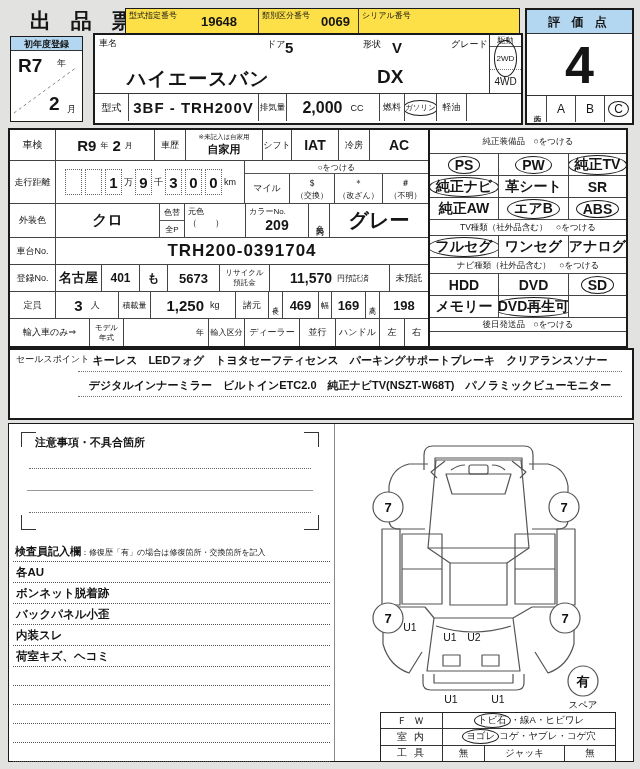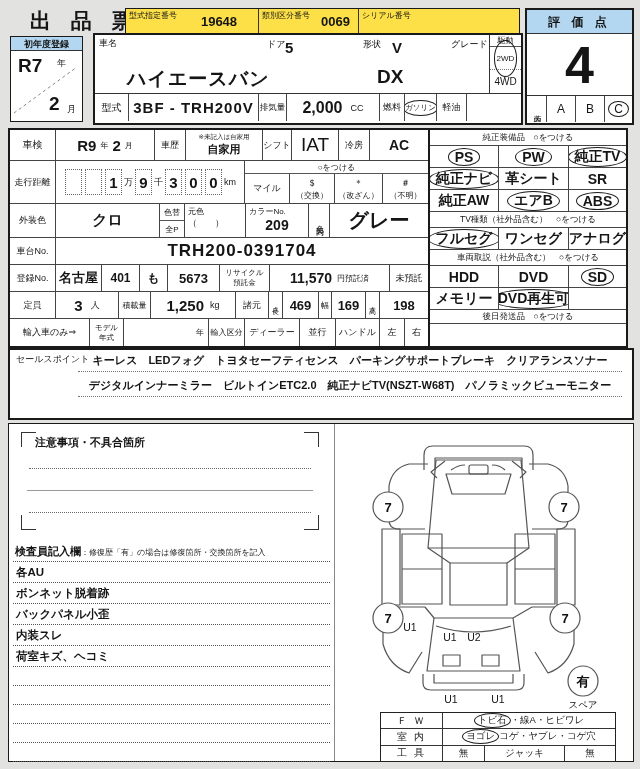--- a/index.html
+++ b/index.html
@@ -167,21 +167,21 @@
         <span style="font-size:8px;">年</span>
         <span style="font-size:15px; font-weight:700;">2</span>
         <span style="font-size:8px;">月</span>
       </div>
       <div class="cell lab" style="width:31px;">車歴</div>
       <div class="cell col" style="width:77px; justify-content:center; align-items:center;">
         <span style="font-size:6.5px;">※未記入は自家用</span>
         <span style="font-size:11px; font-weight:700;">自家用</span>
       </div>
       <div class="cell lab" style="width:29px;">シフト</div>
-      <div class="cell" style="width:47px; font-size:19px; font-weight:400;">IAT</div>
+      <div class="cell" style="width:47px; font-size:14px; font-weight:700;">IAT</div>
       <div class="cell lab" style="width:31px;">冷房</div>
       <div class="cell" style="flex:1; font-size:14px; font-weight:700;">AC</div>
     </div>
 
     <div class="frow" style="height:43px; border-bottom:1px solid #444;">
       <div class="cell lab" style="width:46px;">走行距離</div>
       <div class="cell" style="width:189px; gap:1px;">
         <span class="dotbox"></span>
         <span class="dotbox"></span>
         <span class="dotbox">1</span>
@@ -287,21 +287,21 @@
       <div class="cell" style="width:36px; font-size:8px;">輸入区分</div>
       <div class="cell" style="width:55px; font-size:9px;">ディーラー</div>
       <div class="cell" style="width:36px; font-size:9px;">並行</div>
       <div class="cell" style="width:44px; font-size:9px;">ハンドル</div>
       <div class="cell" style="width:25px; font-size:9px;">左</div>
       <div class="cell" style="flex:1; font-size:9px;">右</div>
     </div>
   </div>
 
   <div class="box" style="left:428px; top:128px; width:200px; height:220px;">
-    <div class="eq-hdr" style="height:16px;">純正装備品　○をつける</div>
+    <div class="eq-hdr" style="height:24px;">純正装備品　○をつける</div>
     <div class="eq-row" style="height:22px;">
       <div class="cell" style="width:69px;">
           <span class="mk circ">PS</span>
         </div>
       <div class="cell" style="width:70px;">
           <span class="mk circ">PW</span>
         </div>
       <div class="cell" style="flex:1;">
           <span class="mk circ">純正TV</span>
         </div>
@@ -333,21 +333,21 @@
       <div class="cell" style="width:69px;">
           <span class="mk circ">フルセグ</span>
         </div>
       <div class="cell" style="width:70px;">
           <span class="mk">ワンセグ</span>
         </div>
       <div class="cell" style="flex:1;">
           <span class="mk">アナログ</span>
         </div>
     </div>
-    <div class="eq-hdr" style="height:16px;">車両取説（社外品含む）　○をつける</div>
+    <div class="eq-hdr" style="height:16px;">ナビ種類（社外品含む）　○をつける</div>
     <div class="eq-row" style="height:22px;">
       <div class="cell" style="width:69px;">
           <span class="mk">HDD</span>
         </div>
       <div class="cell" style="width:70px;">
           <span class="mk">DVD</span>
         </div>
       <div class="cell" style="flex:1;">
           <span class="mk circ">SD</span>
         </div>

